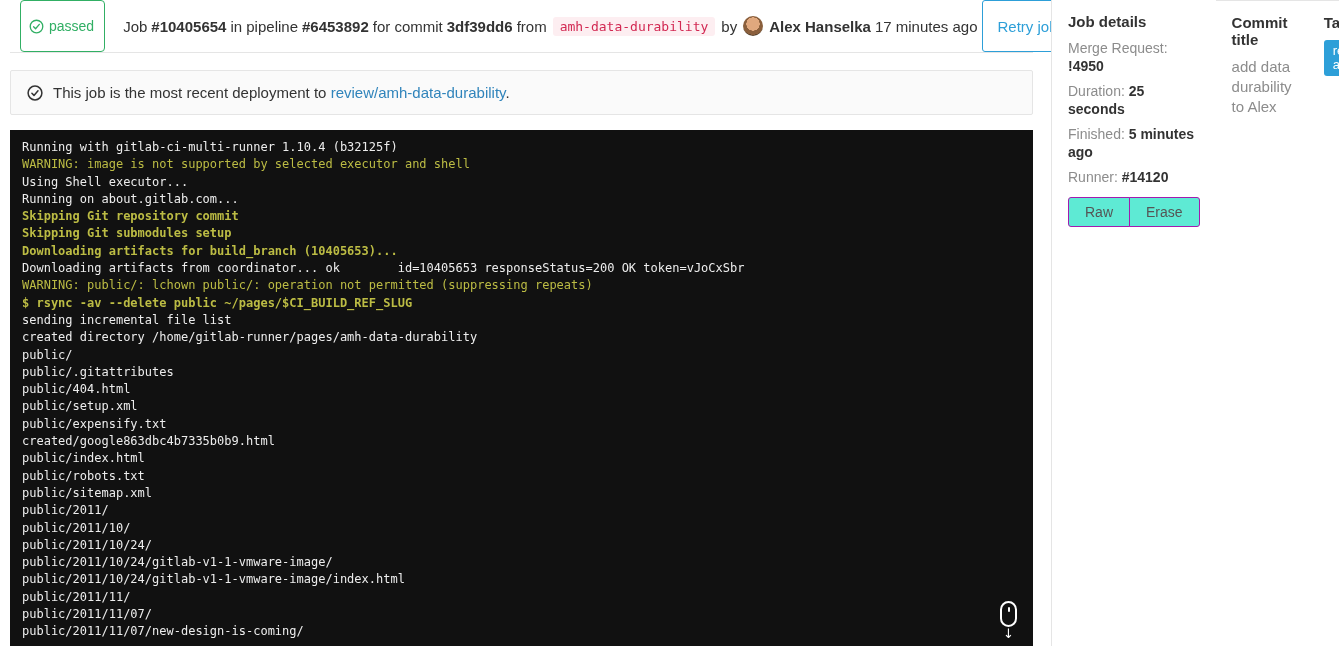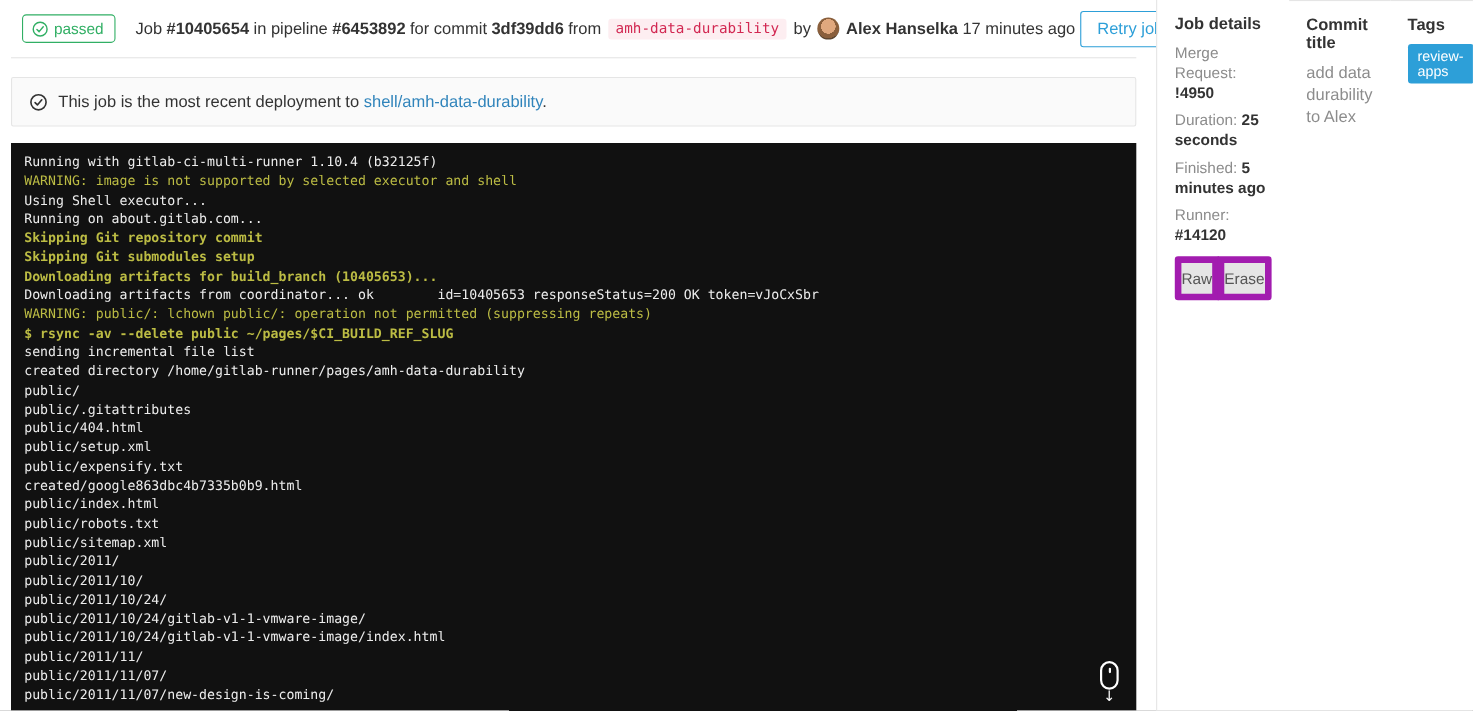--- a/index.html
+++ b/index.html
@@ -16,21 +16,21 @@
     --term-fg:#ededed;
     --term-yellow:#bcbc44;
   }
   *{box-sizing:border-box;margin:0;padding:0;}
   html,body{width:1339px;height:646px;overflow:hidden;background:#fff;
     font-family:"Liberation Sans",sans-serif;color:var(--text);}
   .layout{display:flex;width:1339px;height:646px;}
 
   
   .main-col{width:1051px;display:flex;flex-direction:column;padding:0 18px 0 10px;}
-  .job-header{display:flex;align-items:center;height:53px;border-bottom:1px solid var(--border);
+  .job-header{display:flex;height:53px;border-bottom:1px solid var(--border);
     padding-left:10px;font-size:15px;flex:none;}
   .status-badge{display:inline-flex;align-items:center;gap:5px;color:var(--green);
     border:1px solid var(--green);border-radius:4px;padding:4px 10px 4px 8px;font-size:14px;
     background:#fff;margin-right:18px;flex:none;}
   .status-badge svg{display:block;}
   .job-info{display:flex;align-items:center;flex-wrap:nowrap;white-space:nowrap;}
   .job-info .seg{margin-right:4px;}
   .job-info .b{font-weight:bold;}
   .branch-badge{font-family:"DejaVu Sans Mono",monospace;font-size:13px;color:var(--branch-red);
     background:var(--branch-bg);padding:2px 7px;border-radius:3px;margin:0 6px 0 2px;}
@@ -62,22 +62,22 @@
   
   .sidebar{width:288px;border-left:1px solid var(--border);display:flex;
     background:#fff;}
   .sb-section{padding:13px 16px 14px 16px;}
   .sb-section + .sb-section{border-top:1px solid var(--border);}
   .sb-title{font-size:15px;font-weight:600;color:#333;margin-bottom:9px;}
   .detail-row{font-size:14px;margin:7px 0;line-height:18px;}
   .detail-row .lbl{color:var(--gray);}
   .detail-row .val{color:#333;font-weight:600;}
   .btn-group{display:flex;margin-top:11px;}
-  .btn-group button{flex:1;background:#e5e5e5;border:6px solid #a21caf;color:#555;font-size:14px;
-    padding:6px 0;cursor:pointer;font-family:"Liberation Sans",sans-serif;}
+  .btn-group button{flex:1;background:#5eead4;border:1px solid #a21caf;color:#555;font-size:14px;
+    padding:6px 16px;cursor:pointer;font-family:"Liberation Sans",sans-serif;}
   .btn-group button:first-child{border-radius:3px 0 0 3px;}
   .btn-group button:last-child{border-radius:0 3px 3px 0;margin-left:-1px;}
   .commit-text{color:var(--gray);font-size:15px;line-height:20px;}
   .tags-wrap{display:flex;gap:4px;margin-top:4px;}
   .tag-badge{background:var(--badge-blue);color:#fff;font-size:13px;padding:4px 9px;
     border-radius:3px;line-height:14px;}
   .stage-select{margin-top:6px;width:100%;height:37px;border:1px solid #dcdcdc;border-radius:3px;
     background:#fff;display:flex;align-items:center;justify-content:space-between;
     padding:0 12px;font-size:15px;color:#333;cursor:pointer;}
   .chev{display:inline-flex;color:#b8b8b8;}
@@ -125,21 +125,21 @@
     </div>
 
     <div class="deploy-banner">
       <span class="banner-icon">
         <svg width="16" height="16" viewBox="0 0 16 16">
             <circle cx="8" cy="8" r="6.9" fill="none" stroke="currentColor" stroke-width="1.5"></circle>
             <path d="M4.9 8.3l2.1 2.1 4-4.7" fill="none" stroke="currentColor" stroke-width="1.5" stroke-linecap="round" stroke-linejoin="round"></path>
           </svg>
       </span>
       <span><span>This job is the most recent deployment to</span>
-        <a href="#">shell/amh-data-durability</a><span>.</span></span>
+        <a href="#">review/amh-data-durability</a><span>.</span></span>
     </div>
 
     <div class="terminal">
       <div id="log-lines">
           <div class="log-line plain">Running with gitlab-ci-multi-runner 1.10.4 (b32125f)</div>
           <div class="log-line warn">WARNING: image is not supported by selected executor and shell</div>
           <div class="log-line plain">Using Shell executor...</div>
           <div class="log-line plain">Running on about.gitlab.com...</div>
           <div class="log-line notice">Skipping Git repository commit</div>
           <div class="log-line notice">Skipping Git submodules setup</div>

